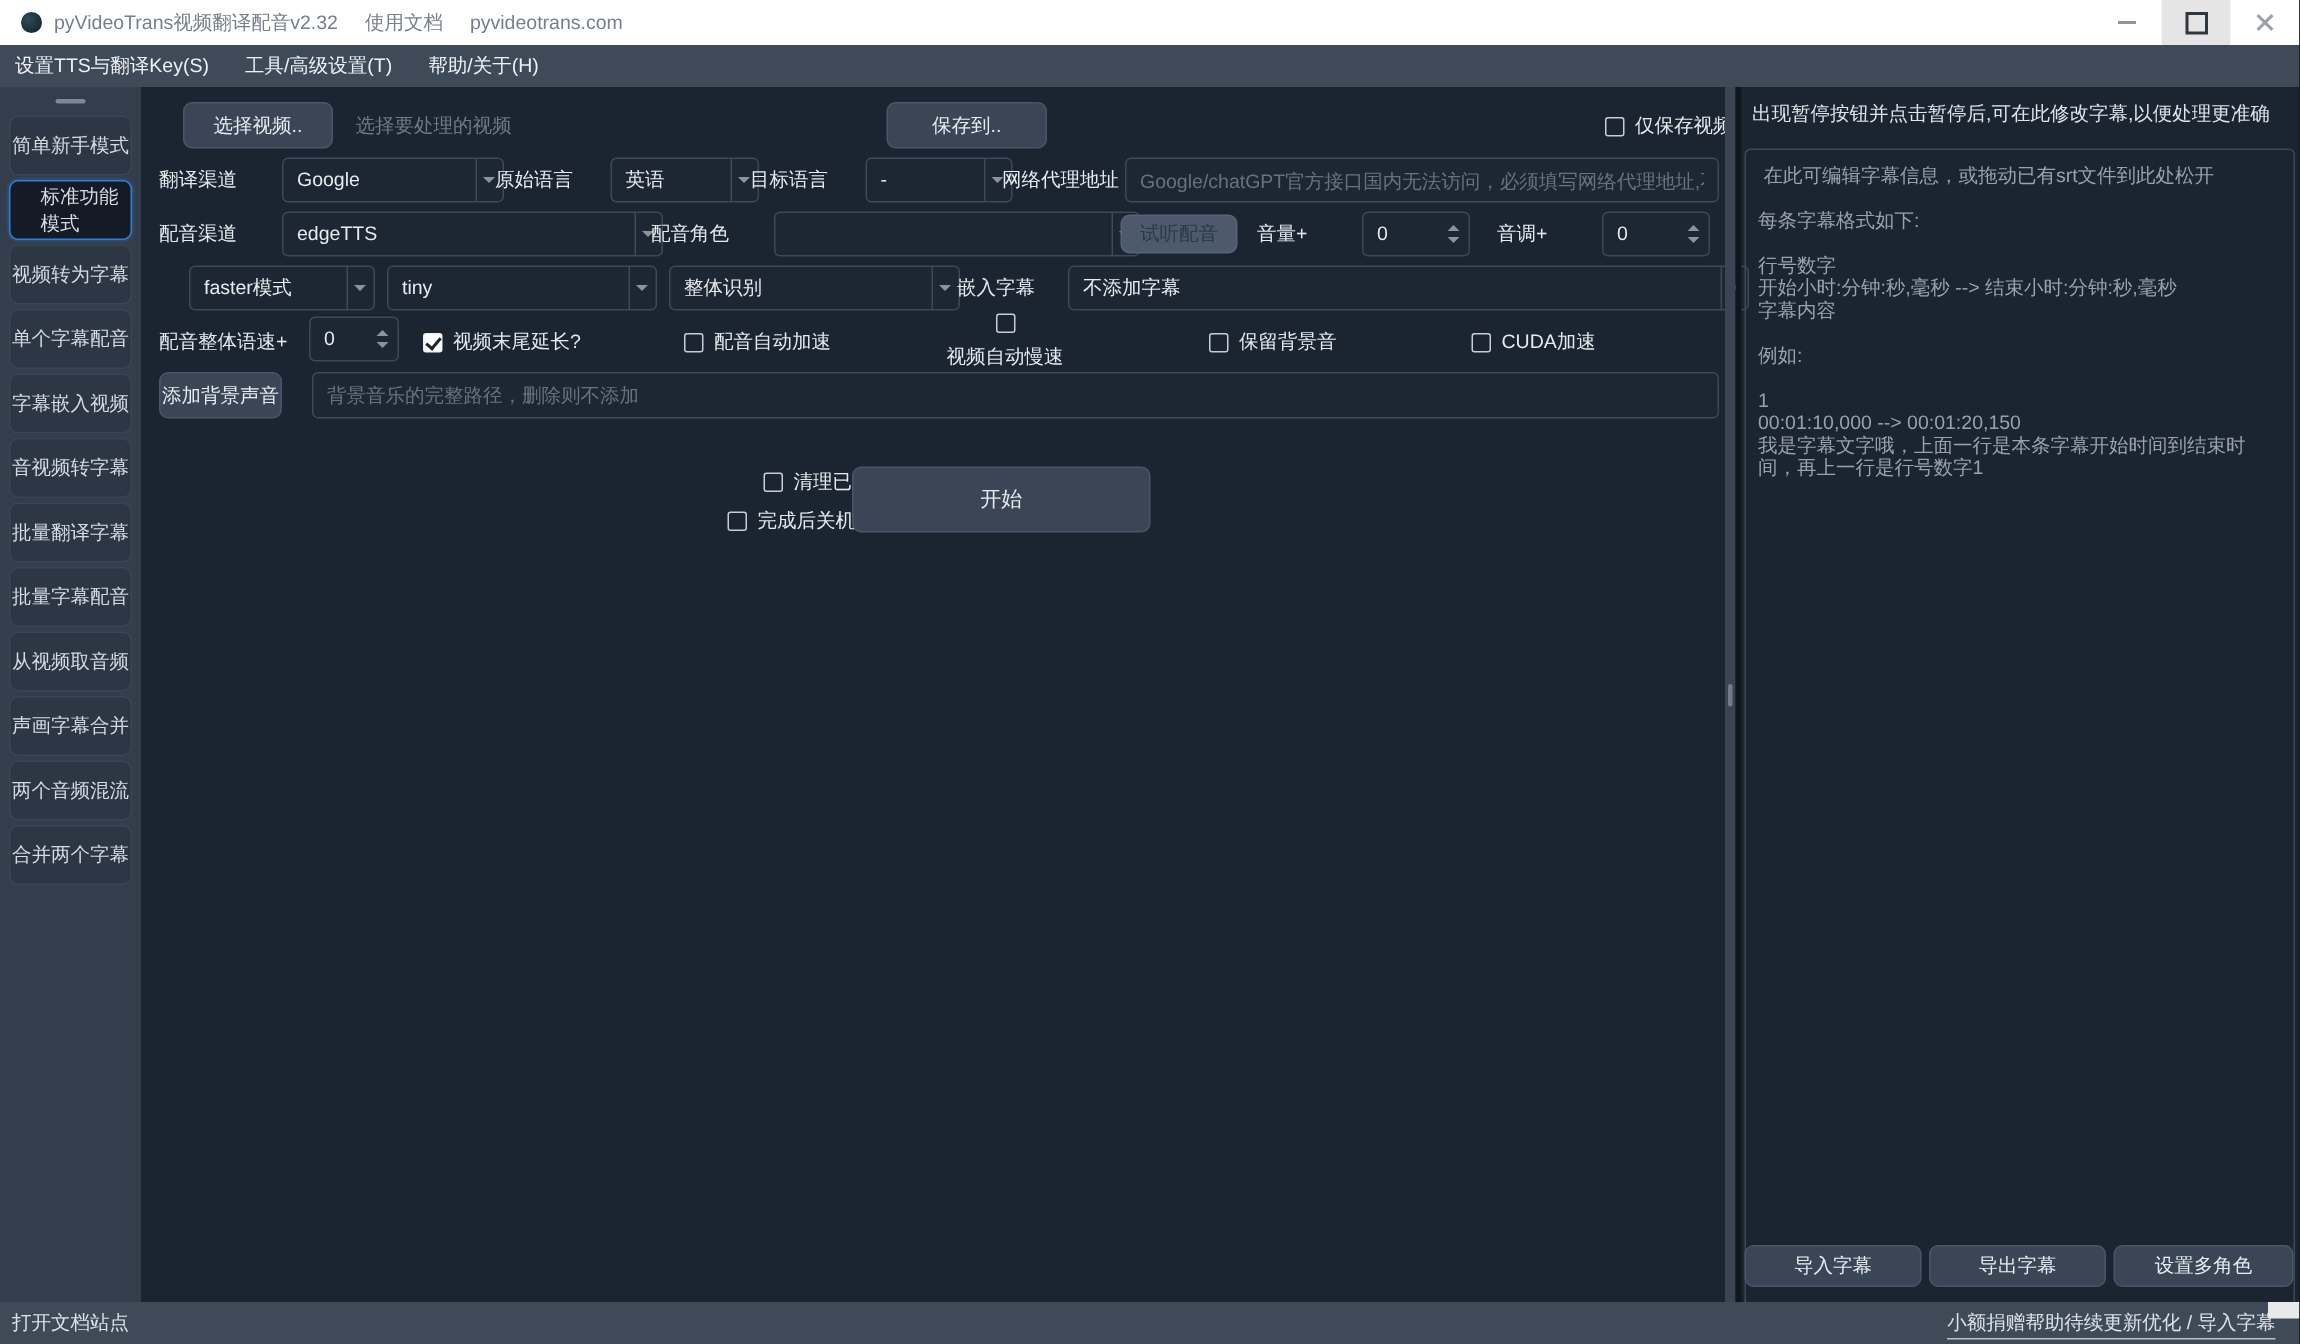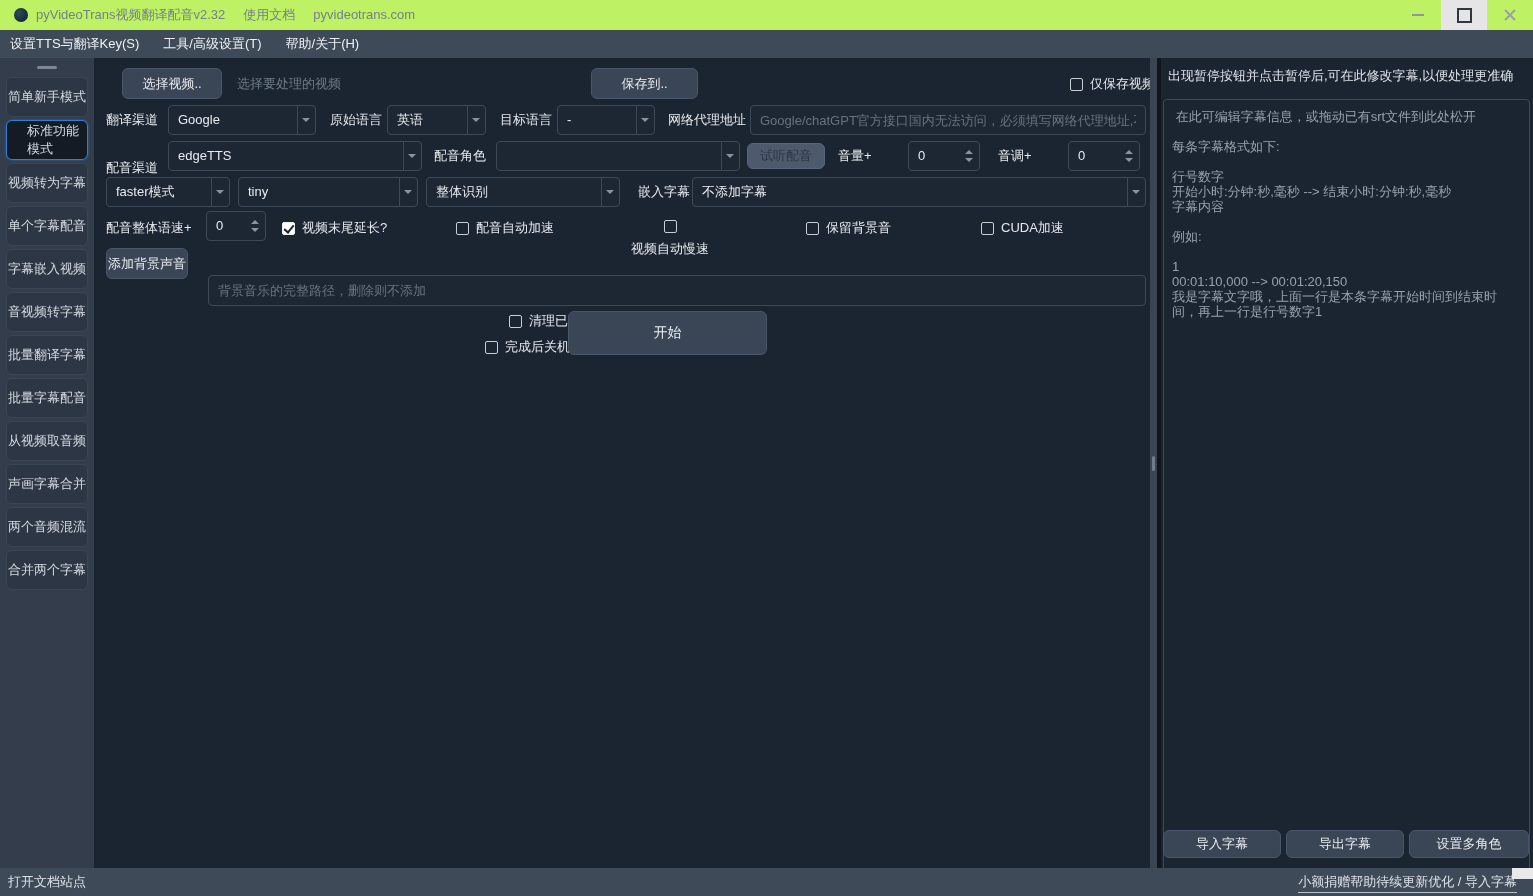--- a/index.html
+++ b/index.html
@@ -1,20 +1,20 @@
 <!DOCTYPE html>
 <html><head>
 <meta charset="utf-8">
 <style>
   html,body{margin:0;padding:0;background:#10161e;}
   #screen{position:relative;width:1533px;height:896px;background:#1b2431;overflow:hidden;
           font-family:"Liberation Sans",sans-serif;-webkit-font-smoothing:antialiased;}
 
   
-  .titlebar{position:absolute;left:0;top:0;width:100%;height:30px;background:#bef264;}
+  .titlebar{position:absolute;left:0;top:0;width:100%;height:30px;background:#ffffff;}
   .title-icon{position:absolute;left:14px;top:8px;width:14px;height:14px;border-radius:50%;
               background:radial-gradient(circle at 35% 35%, #2b4d59, #101d26);}
   .title-text{position:absolute;left:36px;top:0;height:30px;line-height:30px;font-size:13px;color:#75808c;}
   .title-text span{margin-right:18px;}
   .win-btn{position:absolute;top:0;width:46px;height:30px;display:flex;align-items:center;justify-content:center;}
   .win-min{right:92px;}  .win-max{right:46px;background:#e5e5e5;}  .win-close{right:0;}
   .glyph-min{width:12px;height:2px;background:#8e959c;}
   .glyph-max{width:11px;height:11px;border:2px solid #30373f;}
   .glyph-close{position:relative;width:14px;height:14px;}
   .glyph-close i{position:absolute;left:0;top:6px;width:14px;height:2px;background:#9aa1a8;}
@@ -30,39 +30,39 @@
   .side-handle{width:20px;height:3px;border-radius:2px;background:#7d8795;margin:8px auto 8px;}
   .side-btn{width:82px;height:40px;margin:3px auto 0;background:#2c3644;border:1px solid #3a4654;
             border-radius:6px;color:#d6dbe2;font-size:13px;display:flex;align-items:center;
             justify-content:center;box-sizing:border-box;cursor:default;}
   .side-btn.selected{background:#141b25;border:1px solid #2f7fd6;box-shadow:0 0 3px rgba(47,127,214,.6);padding-left:20px;}
 
   
   .label{position:absolute;height:32px;line-height:32px;font-size:13px;color:#e6eaee;white-space:nowrap;}
   .hint{color:#6e7a88;}
   .combo{position:absolute;height:30px;background:#1d2734;border:1px solid #3d4959;border-radius:4px;
-         box-sizing:border-box;}
+         box-sizing:border-box;margin-left:20px;}
   .combo-text{position:absolute;left:9px;top:0;line-height:28px;font-size:13px;color:#e8ebef;white-space:nowrap;}
   .combo-arrow{position:absolute;right:0;top:0;width:17px;height:100%;border-left:1px solid #3d4959;}
   .combo-arrow i{position:absolute;left:4px;top:12px;width:0;height:0;
                  border-left:4px solid transparent;border-right:4px solid transparent;border-top:4px solid #8a94a1;}
   .btn{position:absolute;background:#3a4556;border:1px solid #49566a;border-radius:6px;color:#e8ebef;
        font-size:13px;display:flex;align-items:center;justify-content:center;box-sizing:border-box;cursor:default;}
   .btn.disabled{background:#4d5a6e;border-color:#57647b;color:#2e3847;}
   .spin{position:absolute;height:30px;background:#1d2734;border:1px solid #3d4959;border-radius:4px;box-sizing:border-box;}
   .spin-val{position:absolute;left:9px;top:0;line-height:28px;font-size:13px;color:#e8ebef;}
   .spin-btns{position:absolute;right:4px;top:0;width:10px;height:100%;}
   .spin-btns .up{position:absolute;left:0;top:8px;width:0;height:0;
                  border-left:4px solid transparent;border-right:4px solid transparent;border-bottom:4px solid #8a94a1;}
   .spin-btns .dn{position:absolute;left:0;bottom:8px;width:0;height:0;
                  border-left:4px solid transparent;border-right:4px solid transparent;border-top:4px solid #8a94a1;}
   .text-input{position:absolute;background:#1d2734;border:1px solid #3d4959;border-radius:4px;color:#e8ebef;
               font-size:13px;padding:0 9px;box-sizing:border-box;font-family:"Liberation Sans",sans-serif;outline:none;}
   .text-input::placeholder{color:#67727f;opacity:1;}
-  .chk{position:absolute;display:flex;align-items:center;gap:7px;height:16px;}
+  .chk{position:absolute;display:flex;align-items:center;gap:7px;height:16px;justify-content:center;}
   .cb{position:relative;width:13px;height:13px;border:1px solid #c9ced5;border-radius:2px;box-sizing:border-box;
       background:transparent;flex:none;}
   .cb.checked{background:#ffffff;border-color:#f0f0f0;}
   .cb.checked::after{content:"";position:absolute;left:3px;top:0px;width:4px;height:8px;
                      border:solid #1c242e;border-width:0 2px 2px 0;transform:rotate(40deg);}
   .chk-label{font-size:13px;color:#e6eaee;white-space:nowrap;}
 
   
   .splitter{position:absolute;left:1150px;top:58px;width:7px;height:810px;background:#3a4452;}
   .splitter-line{position:absolute;left:1157px;top:58px;width:4px;height:810px;background:#10161e;}
@@ -153,21 +153,21 @@
   <div class="label" style="left:500px;top:104px;">目标语言</div>
   <div class="combo" style="left:557px;top:105px;width:98px;">
     <span class="combo-text">-</span>
     <span class="combo-arrow">
         <i></i>
       </span>
   </div>
   <div class="label" style="left:668px;top:104px;">网络代理地址</div>
   <input class="text-input" style="left: 750px; top: 105px; width: 396px; height: 30px;" placeholder="Google/chatGPT官方接口国内无法访问，必须填写网络代理地址,不...">
 
-  <div class="label" style="left:106px;top:152px;">配音渠道</div>
+  <div class="label" style="left:106px;top:140px;">配音渠道</div>
   <div class="combo" style="left:168px;top:141px;width:254px;">
     <span class="combo-text">edgeTTS</span>
     <span class="combo-arrow">
         <i></i>
       </span>
   </div>
   <div class="label" style="left:434px;top:140px;">配音角色</div>
   <div class="combo" style="left:496px;top:141px;width:244px;">
     <span class="combo-text"></span>
     <span class="combo-arrow">
@@ -241,21 +241,21 @@
   <div class="chk" style="left:806px;top:220px;">
     <span class="cb"></span>
     <span class="chk-label">保留背景音</span>
   </div>
   <div class="chk" style="left:981px;top:220px;">
     <span class="cb"></span>
     <span class="chk-label">CUDA加速</span>
   </div>
 
   <div class="btn" style="left:106px;top:248px;width:82px;height:31px;">添加背景声音</div>
-  <input class="text-input" style="left: 208px; top: 248px; width: 938px; height: 31px; margin-top: 27px;" placeholder="背景音乐的完整路径，删除则不添加">
+  <input class="text-input" style="left: 208px; top: 248px; width: 938px; height: 31px;" placeholder="背景音乐的完整路径，删除则不添加">
 
   <div class="chk" style="left:485px;top:313px;margin-left:24px;">
     <span class="cb"></span>
     <span class="chk-label">清理已生成</span>
   </div>
   <div class="chk" style="left:485px;top:339px;">
     <span class="cb"></span>
     <span class="chk-label">完成后关机</span>
   </div>
   <div class="btn" style="left:568px;top:311px;width:199px;height:44px;font-size:14px;text-align:right;">开始</div>

